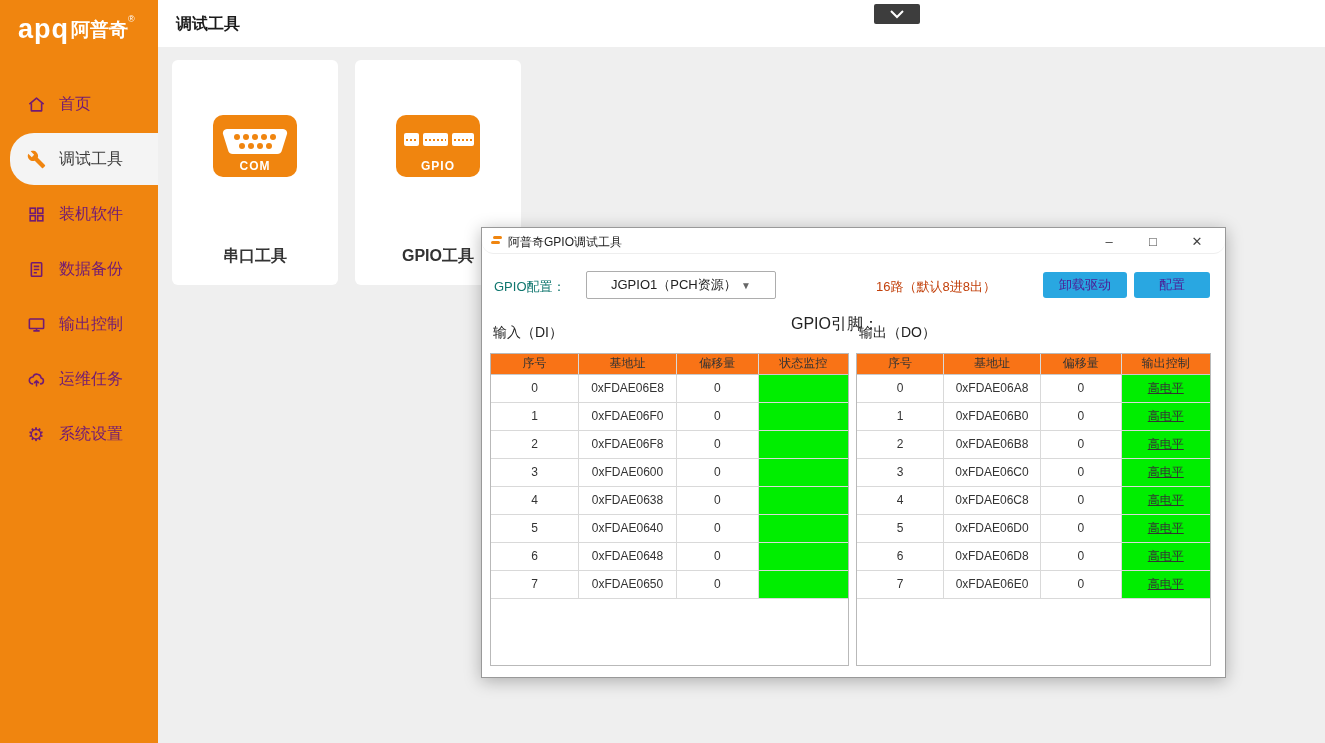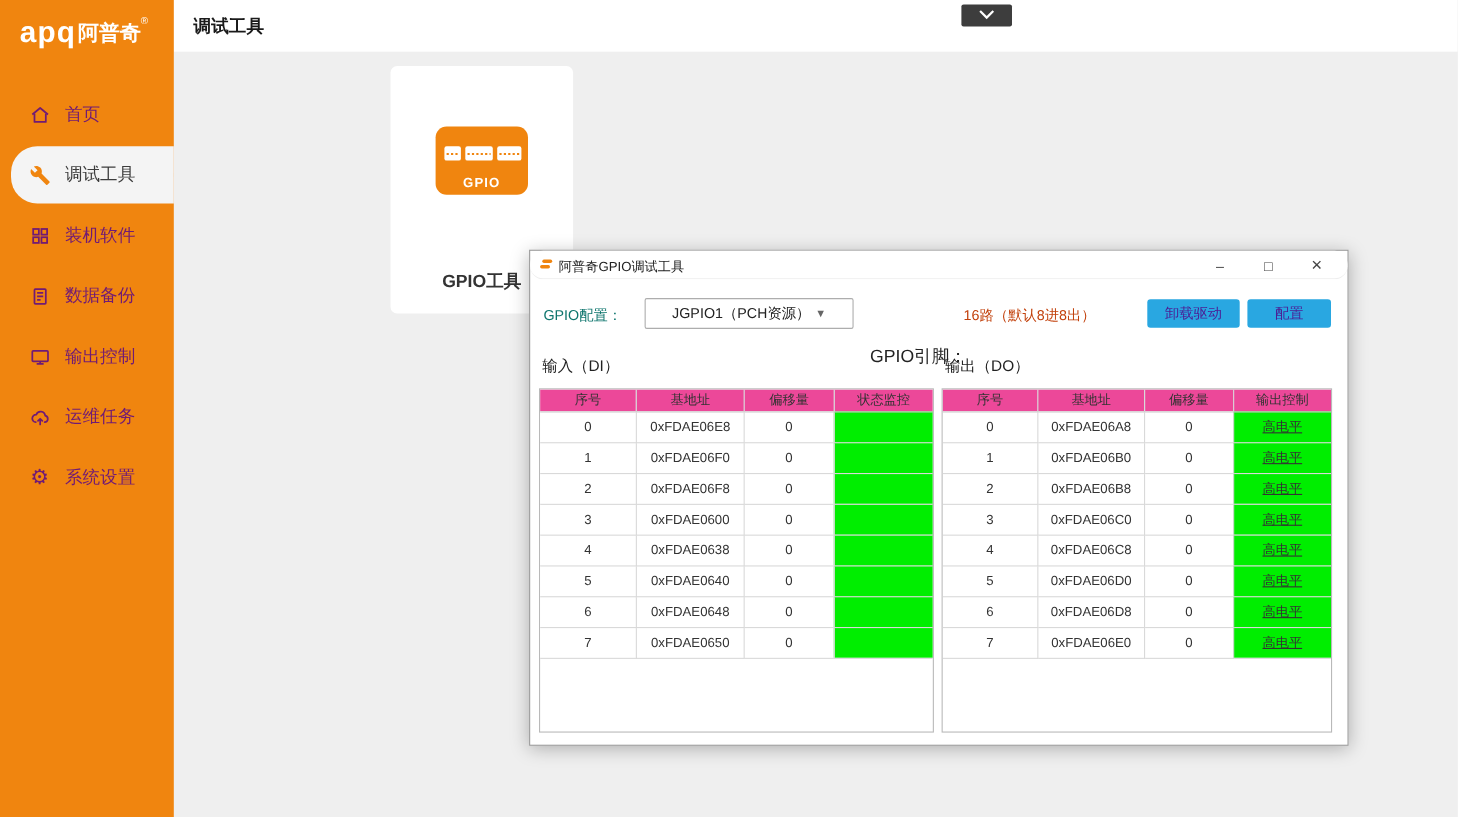--- a/index.html
+++ b/index.html
@@ -91,21 +91,21 @@
 
   .sec-label{position:absolute;top:96px;font-size:14px;color:#222;}
   .sec-di{left:11px;}
   .sec-do{left:377px;}
 
   .tbl-wrap{position:absolute;top:125px;height:313px;background:#fff;border:1px solid #B9B9B9;overflow:hidden;}
   .tbl-di{left:8px;width:359px;}
   .tbl-do{left:374px;width:355px;}
   table{border-collapse:collapse;width:100%;table-layout:fixed;}
   th{
-    height:20px;font-size:12px;font-weight:400;color:#333;background:#ec4899;
+    height:20px;font-size:12px;font-weight:400;color:#333;background:#f97316;
     border-bottom:1px solid #C9C9C9;border-right:1px solid #D9D9D9;text-align:center;
   }
   th:last-child{border-right:none;}
   td{
     height:28px;font-size:12px;color:#333;text-align:center;
     border-bottom:1px solid #D9D9D9;border-right:1px solid #D9D9D9;background:#fff;
   }
   td:last-child{border-right:none;text-decoration:underline;}
   td.status-cell{background:var(--green);}
   col.c0{width:24.5%;} col.c1{width:27.5%;} col.c2{width:22.8%;} col.c3{width:25.2%;}
@@ -120,20 +120,38 @@
     <div class="collapse-btn">
       <span>
         <svg viewBox="0 0 16 10" fill="none" stroke="#fff" stroke-width="2">
             <path d="M2 2 L8 8 L14 2"></path>
           </svg>
       </span>
     </div>
   </div>
 
   <div class="content">
+    <div class="tool-card card-com">
+      <div class="tool-icon">
+        <svg viewBox="0 0 84 38">
+          <path d="M14 6 h56 a4 4 0 0 1 4 5 l-5 16 a5 5 0 0 1-5 4 H20 a5 5 0 0 1-5-4 L10 11 a4 4 0 0 1 4-5 z" fill="#fff"></path>
+          <circle cx="24" cy="14" r="3" fill="#F0850F"></circle>
+            <circle cx="33" cy="14" r="3" fill="#F0850F"></circle>
+          <circle cx="42" cy="14" r="3" fill="#F0850F"></circle>
+            <circle cx="51" cy="14" r="3" fill="#F0850F"></circle>
+          <circle cx="60" cy="14" r="3" fill="#F0850F"></circle>
+          <circle cx="29" cy="23" r="3" fill="#F0850F"></circle>
+            <circle cx="38" cy="23" r="3" fill="#F0850F"></circle>
+          <circle cx="47" cy="23" r="3" fill="#F0850F"></circle>
+            <circle cx="56" cy="23" r="3" fill="#F0850F"></circle>
+        </svg>
+        <span class="icon-cap">COM</span>
+      </div>
+      <div class="card-label">串口工具</div>
+    </div>
 
     <div class="tool-card card-gpio">
       <div class="tool-icon">
         <svg viewBox="0 0 84 38">
           <rect x="8" y="10" width="15" height="13" rx="2" fill="#fff"></rect>
           <rect x="27" y="10" width="25" height="13" rx="2" fill="#fff"></rect>
           <rect x="56" y="10" width="22" height="13" rx="2" fill="#fff"></rect>
           <path d="M10 17 h11 M29 17 h21 M58 17 h18" stroke="#F0850F" stroke-width="2" stroke-dasharray="2 2"></path>
         </svg>
         <span class="icon-cap">GPIO</span>

